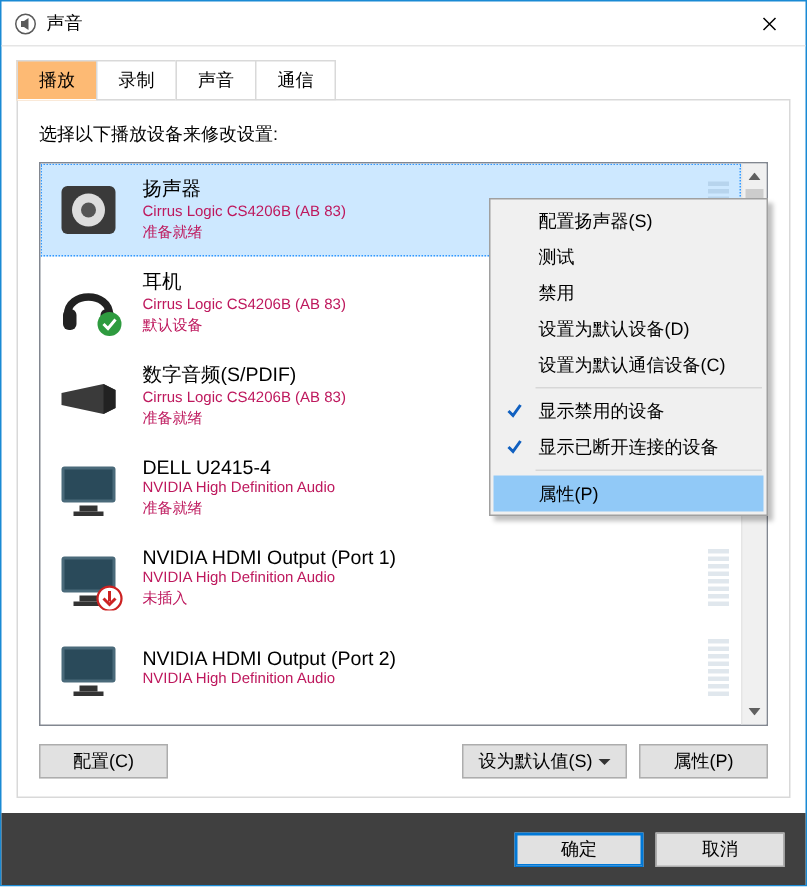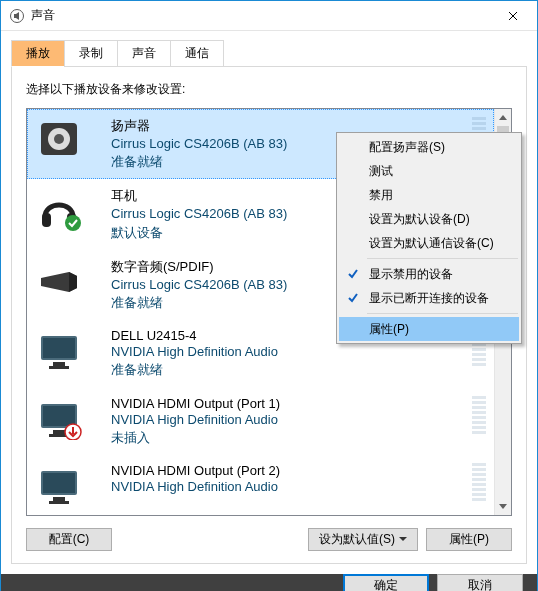--- a/index.html
+++ b/index.html
@@ -15,35 +15,35 @@
   .tab { padding: 4px 14px; border: 1px solid #d9d9d9; background: #fff; margin-right: -1px; cursor: pointer; font-size: 12px; }
   .tab.active { border-bottom: 1px solid #fff; background: #fdba74; }
   .tabpanel { border: 1px solid #d9d9d9; flex: 1; padding: 14px 14px 12px 14px; display: flex; flex-direction: column; background: #fff; }
   .prompt { margin-bottom: 10px; font-size: 12px; }
   .listwrap { border: 1px solid #828790; flex: 1; display: flex; position: relative; overflow: hidden; }
   .list { flex: 1; overflow: hidden; }
   .scrollbar { width: 17px; background: #f0f0f0; border-left: 1px solid #e5e5e5; display: flex; flex-direction: column; align-items: center; }
   .sb-btn { width: 17px; height: 17px; display: flex; align-items: center; justify-content: center; cursor: pointer; }
   .sb-track { flex: 1; width: 100%; position: relative; }
   .sb-thumb { position: absolute; left: 2px; right: 2px; top: 0; height: 210px; background: #cdcdcd; border-radius: 0; }
-  .device { display: flex; align-items: flex-start; padding: 8px 8px 8px 8px; gap: 28px; position: relative; }
+  .device { display: flex; align-items: center; padding: 8px 8px 8px 8px; gap: 12px; position: relative; }
   .device.selected { background: #cde8ff; border: 1px dotted #3399ff; padding: 7px 7px 7px 7px; }
   .device-icon { width: 48px; height: 44px; flex-shrink: 0; display: flex; align-items: center; justify-content: center; position: relative; }
   .device-info { flex: 1; }
   .device-name { font-size: 13px; color: #000; }
-  .device-sub { font-size: 13px; color: #0c4a6e; line-height: 1.4; }
+  .device-sub { font-size: 10px; color: #be185d; line-height: 1.4; }
   .bars { width: 14px; height: 38px; display: flex; flex-direction: column; justify-content: center; gap: 2px; opacity: 0.18; }
   .bars div { height: 3px; background: #5a7fa0; }
   .btnrow { display: flex; justify-content: space-between; margin-top: 12px; gap: 8px; }
   .btnrow .spacer { flex: 1; }
   .btn { min-width: 86px; height: 23px; border: 1px solid #adadad; background: #e1e1e1; font-size: 12px; cursor: pointer; display: inline-flex; align-items: center; justify-content: center; font-family: inherit; padding: 0 10px; gap: 4px; }
   .footer { height: 48px; border-top: 0; display: flex; align-items: center; justify-content: flex-end; padding: 0 14px; gap: 8px; background: #404040; }
   .footer .btn { min-width: 86px; height: 23px; background: #e1e1e1; }
   .footer .btn.default { border-color: #0078d7; box-shadow: inset 0 0 0 1px #0078d7; }
-  .ctxmenu { position: absolute; top: 131px; left: 335px; width: 186px; background: #f0f0f0; border: 1px solid #a0a0a0; box-shadow: 3px 3px 3px rgba(0,0,0,0.25); z-index: 10; padding: 2px; }
+  .ctxmenu { position: absolute; top: 131px; left: 325px; width: 186px; background: #f0f0f0; border: 1px solid #a0a0a0; box-shadow: 3px 3px 3px rgba(0,0,0,0.25); z-index: 10; padding: 2px; }
   .ctxitem { height: 24px; display: flex; align-items: center; padding-left: 30px; font-size: 12px; cursor: pointer; position: relative; }
   .ctxitem.hover { background: #91c9f7; }
   .ctxsep { height: 1px; background: #d7d7d7; margin: 3px 1px 3px 28px; }
   .ctxcheck { position: absolute; left: 6px; top: 4px; width: 16px; height: 16px; display: flex; align-items: center; justify-content: center; }
   .caret { width: 0; height: 0; border-left: 4px solid transparent; border-right: 4px solid transparent; border-top: 4px solid #333; display: inline-block; }
 </style>
 </head>
 <body>
 
 <div class="window">

